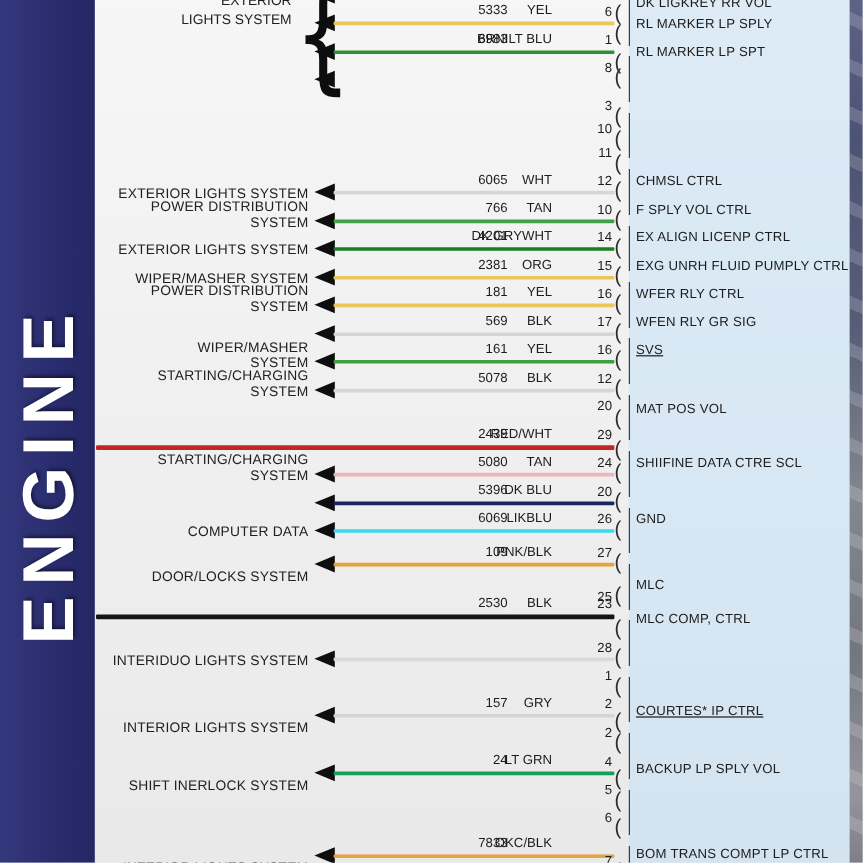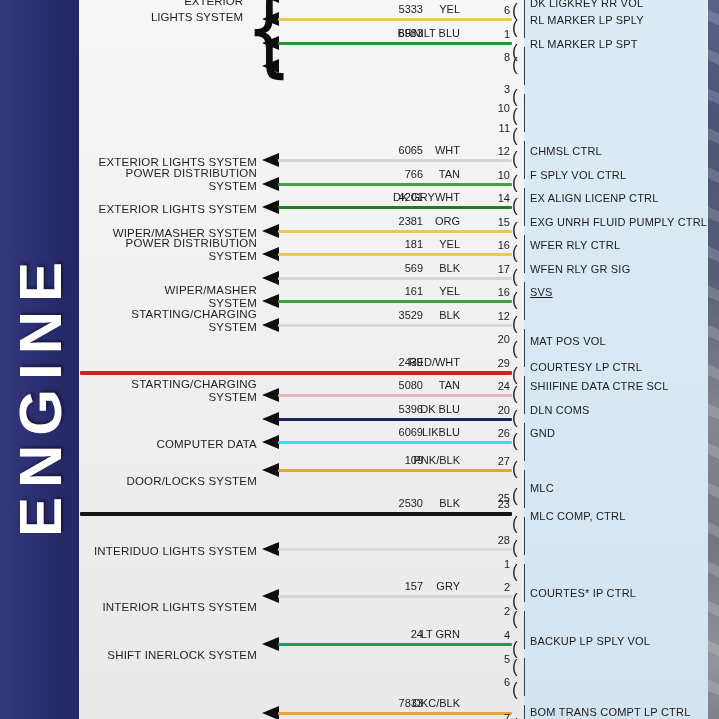--- a/index.html
+++ b/index.html
@@ -217,40 +217,39 @@
     <span class="pin" style="top: 2px;">16</span>
     <span class="conn" style="top: 7px;">(</span>
     <span class="signal" style="top: 2px; text-decoration: underline;">SVS</span>
   </div>
       <div class="row" style="top: 307.5px;">
     <div class="label">
           <span>STARTING/CHARGING SYSTEM</span>
         </div>
     <div class="arrow"></div>
     <div class="wline" style="background: rgb(214, 214, 214);"></div>
-    <span class="num">3529</span>
+    <span class="num">5078</span>
     <span class="cname">BLK</span>
     <span class="pin" style="top: 2px;">12</span>
     <span class="conn" style="top: 7px;">(</span>
 
   </div>
       <div class="row" style="top: 331px;">
 
     <span class="pin" style="top: 2px;">20</span>
     <span class="conn" style="top: 9px;">(</span>
     <span class="signal" style="top: 4px;">MAT POS VOL</span>
   </div>
       <div class="row full" style="top: 354.5px;">
 
     <div class="wline" style="background: rgb(194, 39, 29);"></div>
     <span class="num">2439</span>
     <span class="cname">RED/WHT</span>
     <span class="pin" style="top: 2px;">29</span>
     <span class="conn" style="top: 11px;">(</span>
-    <span class="signal" style="top: 6px;">COURTESY LP CTRL</span>
   </div>
       <div class="row" style="top: 378px;">
     <div class="label">
           <span>STARTING/CHARGING SYSTEM</span>
         </div>
     <div class="arrow"></div>
     <div class="wline" style="background: rgb(236, 182, 186);"></div>
     <span class="num">5080</span>
     <span class="cname">TAN</span>
     <span class="pin" style="top: 2px;">24</span>
@@ -258,21 +257,20 @@
     <span class="signal" style="top: 2px;">SHIIFINE DATA CTRE SCL</span>
   </div>
       <div class="row" style="top: 401.5px;">
 
     <div class="arrow"></div>
     <div class="wline" style="background: rgb(26, 37, 96);"></div>
     <span class="num">5396</span>
     <span class="cname">DK BLU</span>
     <span class="pin" style="top: 2px;">20</span>
     <span class="conn" style="top: 7px;">(</span>
-    <span class="signal" style="top: 2px;">DLN COMS</span>
   </div>
       <div class="row" style="top: 425px;">
     <div class="label">
           <span>COMPUTER DATA</span>
         </div>
     <div class="arrow"></div>
     <div class="wline" style="background: rgb(60, 217, 234);"></div>
     <span class="num">6069</span>
     <span class="cname">LIKBLU</span>
     <span class="pin" style="top: 2px;">26</span>
@@ -326,21 +324,21 @@
       <div class="row" style="top: 579px;">
     <div class="label below">
           <span>INTERIOR LIGHTS SYSTEM</span>
         </div>
     <div class="arrow"></div>
     <div class="wline" style="background: rgb(212, 212, 212);"></div>
     <span class="num">157</span>
     <span class="cname">GRY</span>
     <span class="pin" style="top: 2px;">2</span>
     <span class="conn" style="top: 13px;">(</span>
-    <span class="signal" style="top: 8px;">COURTES* IP CTRL</span>
+    <span class="signal" style="top: 8px; text-decoration: underline;">COURTES* IP CTRL</span>
   </div>
       <div class="row" style="top: 602.5px;">
 
     <span class="pin" style="top: 2px;">2</span>
     <span class="conn" style="top: 7px;">(</span>
 
   </div>
       <div class="row" style="top: 627px;">
     <div class="label below">
           <span>SHIFT INERLOCK SYSTEM</span>

